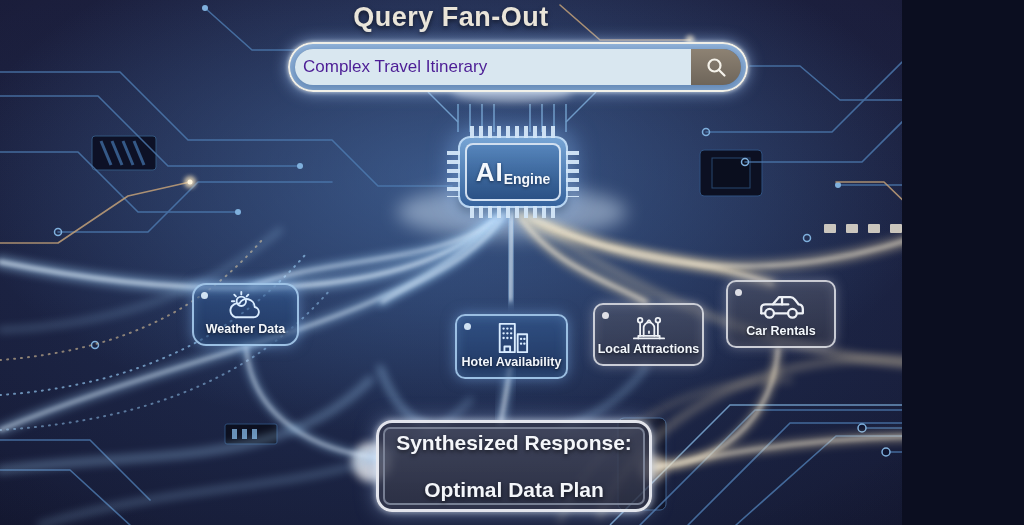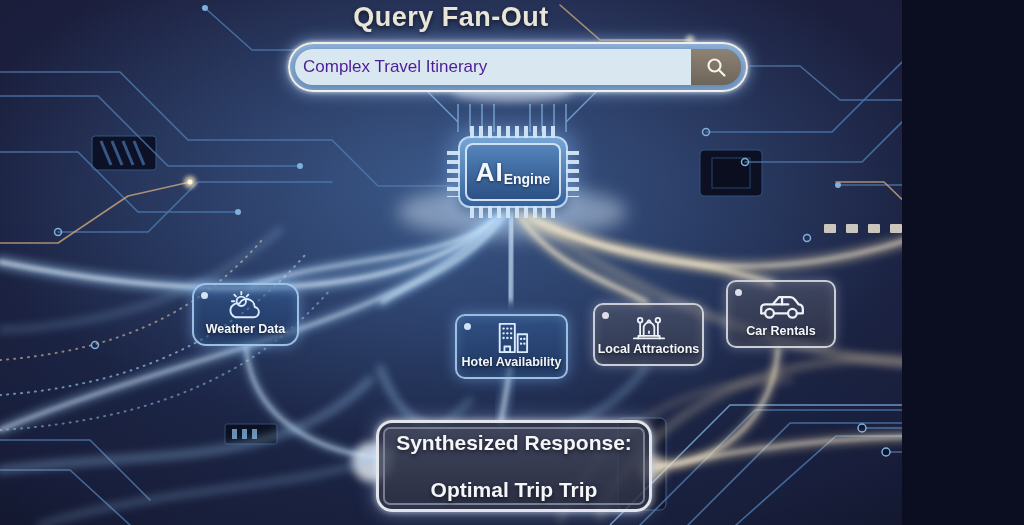--- a/index.html
+++ b/index.html
@@ -346,21 +346,21 @@
         <line x1="17.5" y1="14.5" x2="32" y2="14.5"></line>
           <line x1="26" y1="8" x2="26" y2="14.5"></line>
       </svg>
     </span>
     <div class="label">Car Rentals</div>
   </div>
 
   <div class="response">
     <div class="response-inner">
       <div class="response-line">Synthesized Response:</div>
-      <div class="response-line">Optimal Trip Trip</div>
+      <div class="response-line">Optimal Data Plan</div>
     </div>
   </div>
 
   <svg class="sparkle" width="52" height="46" viewBox="0 0 52 46">
     <path d="M26,1 C28.5,14 33,17.5 50,23 C33,28.5 28.5,32 26,45 C23.5,32 19,28.5 2,23 C19,17.5 23.5,14 26,1 Z" fill="#c7cbd8" opacity=".92"></path>
   </svg>
 
 </div>
 
 </body></html>

